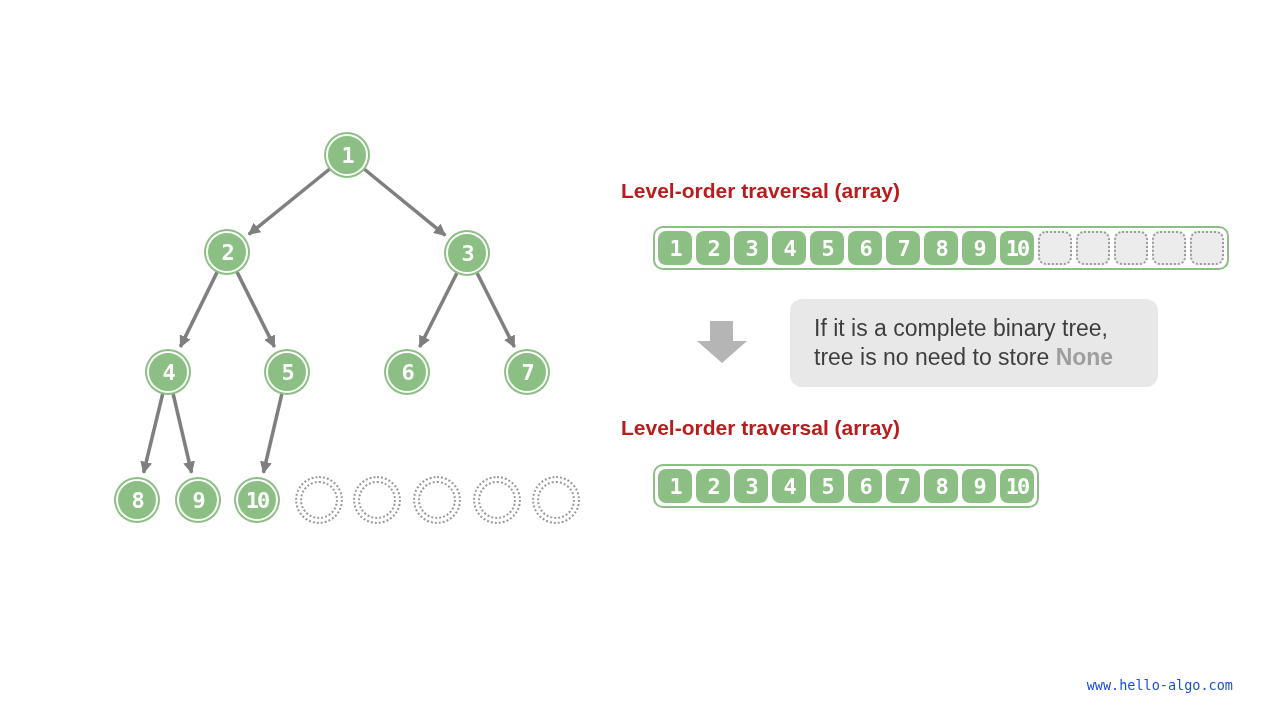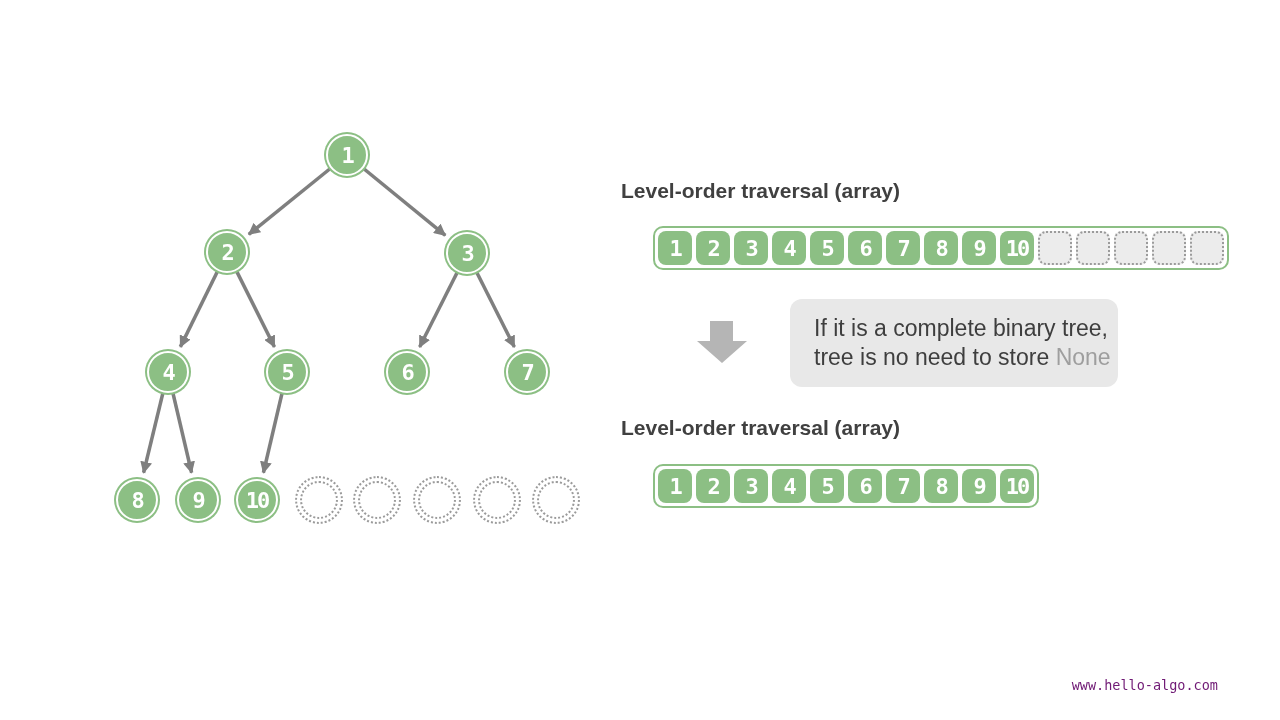--- a/index.html
+++ b/index.html
@@ -20,48 +20,48 @@
     position:relative;z-index:1;color:#fff;
     font-family:"DejaVu Sans Mono",monospace;font-weight:bold;font-size:22px;letter-spacing:-2px;
   }
   .enode{
     position:absolute;width:44px;height:44px;margin:-24px 0 0 -24px;border-radius:50%;
     border:2px dotted #9b9b9b;
   }
   .einner{position:absolute;inset:3px;border:2px dotted #9b9b9b;border-radius:50%;}
   
   .arr-label{
-    position:absolute;font-weight:bold;font-size:21px;color:#404040;white-space:nowrap;
+    position:absolute;font-weight:bold;font-size:21px;color:#b91c1c;white-space:nowrap;
   }
   
   .array{
     position:absolute;display:flex;gap:4px;padding:3px;background:#fff;
     border:2px solid var(--green,#8cbf84);border-radius:10px;
   }
   .cell{
     width:34px;height:34px;border-radius:8px;background:var(--green,#8cbf84);
     color:#fff;display:flex;align-items:center;justify-content:center;
     font-family:"DejaVu Sans Mono",monospace;font-weight:bold;font-size:22px;letter-spacing:-2px;
   }
   .cell.empty{
     width:30px;height:30px;background:#ececec;border:2px dotted #9b9b9b;border-radius:8px;
   }
   
   .note-box{
-    position:absolute;left:790px;top:299px;width:328px;height:88px;border-radius:12px;
+    position:absolute;left:790px;top:299px;width:368px;height:88px;border-radius:12px;
     background:#e8e8e8;display:flex;flex-direction:column;justify-content:center;
     padding-left:24px;box-sizing:border-box;
   }
   .note-line{font-size:23px;line-height:29px;color:#3e3e3e;white-space:nowrap;}
-  .note-none{font-weight:normal;color:#9e9e9e;}
+  .note-none{font-weight:bold;color:#9e9e9e;}
   
   .big-arrow{position:absolute;left:697px;top:321px;}
   
   .watermark{
-    position:absolute;right:62px;top:677px;color:#701a75;
+    position:absolute;right:47px;top:677px;color:#1d4ed8;
     font-family:"DejaVu Sans Mono",monospace;font-size:13.5px;
   }
 </style>
 </head>
 <body>
 
 <div class="canvas">
 
   <div id="tree">
     <svg id="edges-svg">

